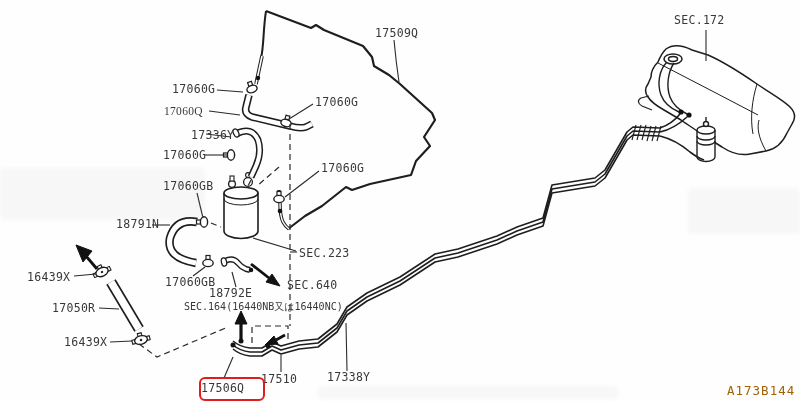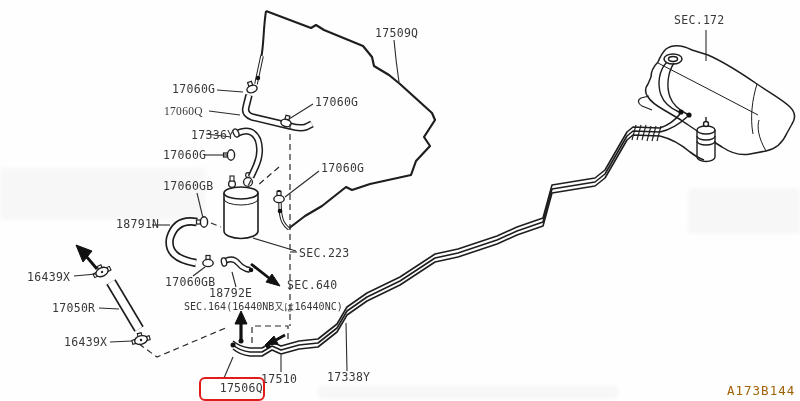--- a/index.html
+++ b/index.html
@@ -10,21 +10,21 @@
   .stage svg{position:absolute;left:0;top:0;}
   .lbl{
     position:absolute;font-size:11.5px;line-height:1;letter-spacing:.3px;
     color:#383838;white-space:nowrap;user-select:none;
   }
   .lbl.small{font-size:10px;letter-spacing:0;}
   .lbl.code{font-size:12.5px;color:#a16207;letter-spacing:1px;}
   .hl-box{
     position:absolute;left:199px;top:377px;width:62px;height:20px;
     border:2.5px solid #df1e1c;border-radius:6px;
-    display:flex;align-items:center;justify-content:flex-end;
+    display:flex;align-items:center;justify-content:flex-start;
     background:rgba(255,255,255,.6);
   }
   .hl-box .lbl{position:static;}
   .wm{position:absolute;background:#8a8a8a;opacity:.055;filter:blur(2px);border-radius:4px;}
 </style>
 </head>
 <body>
 
 <div class="stage">
 

